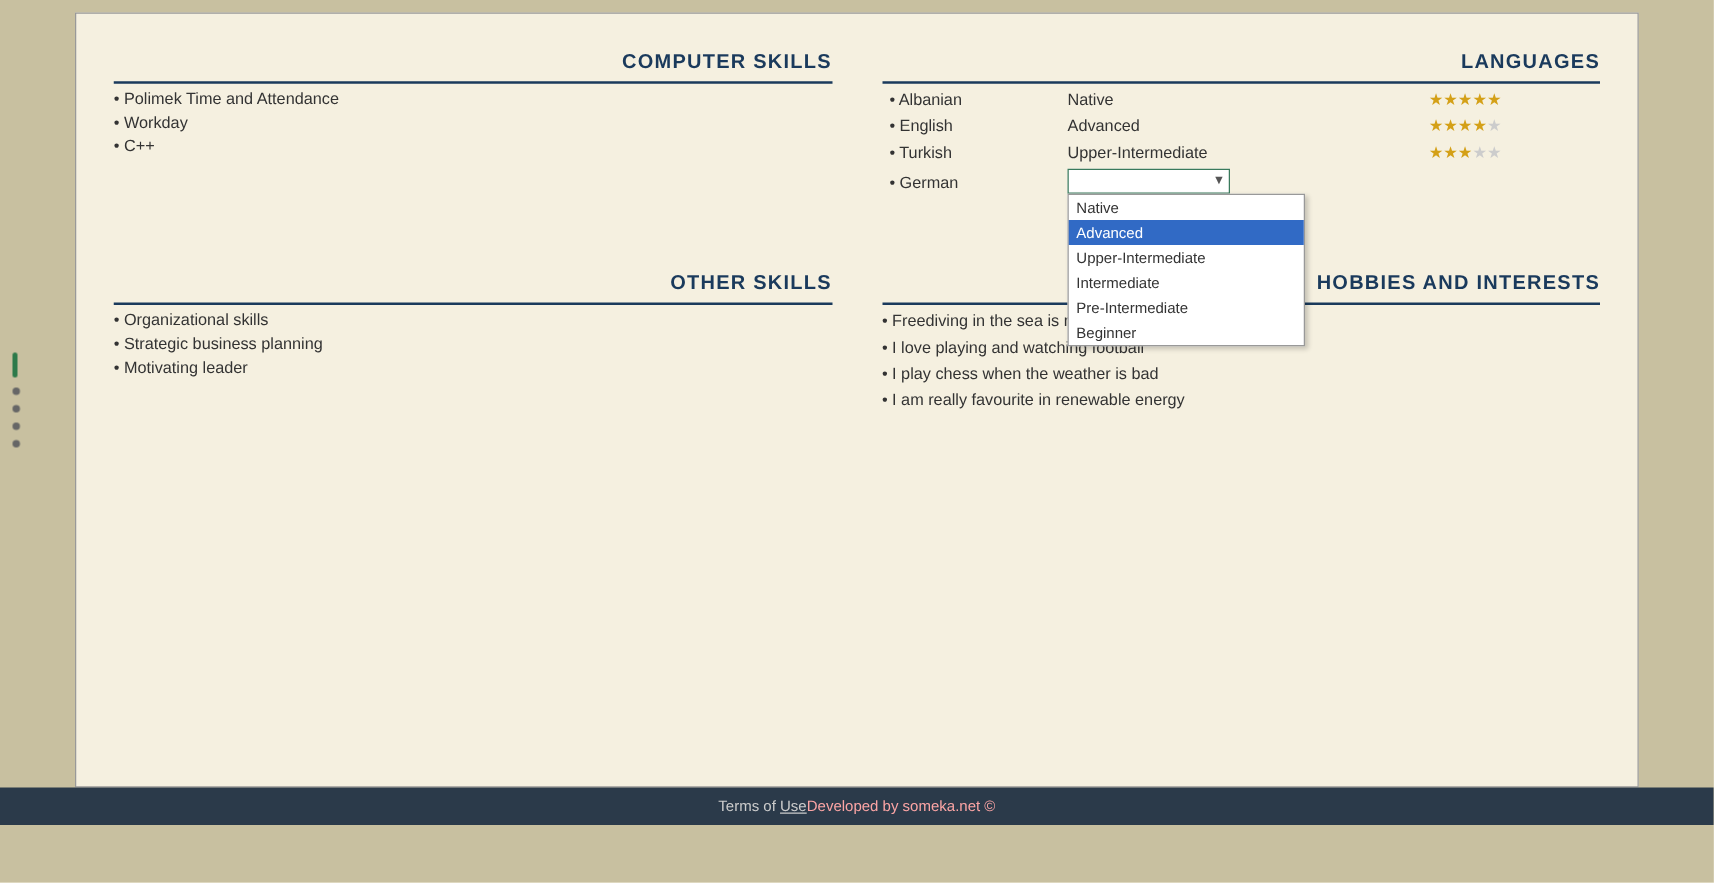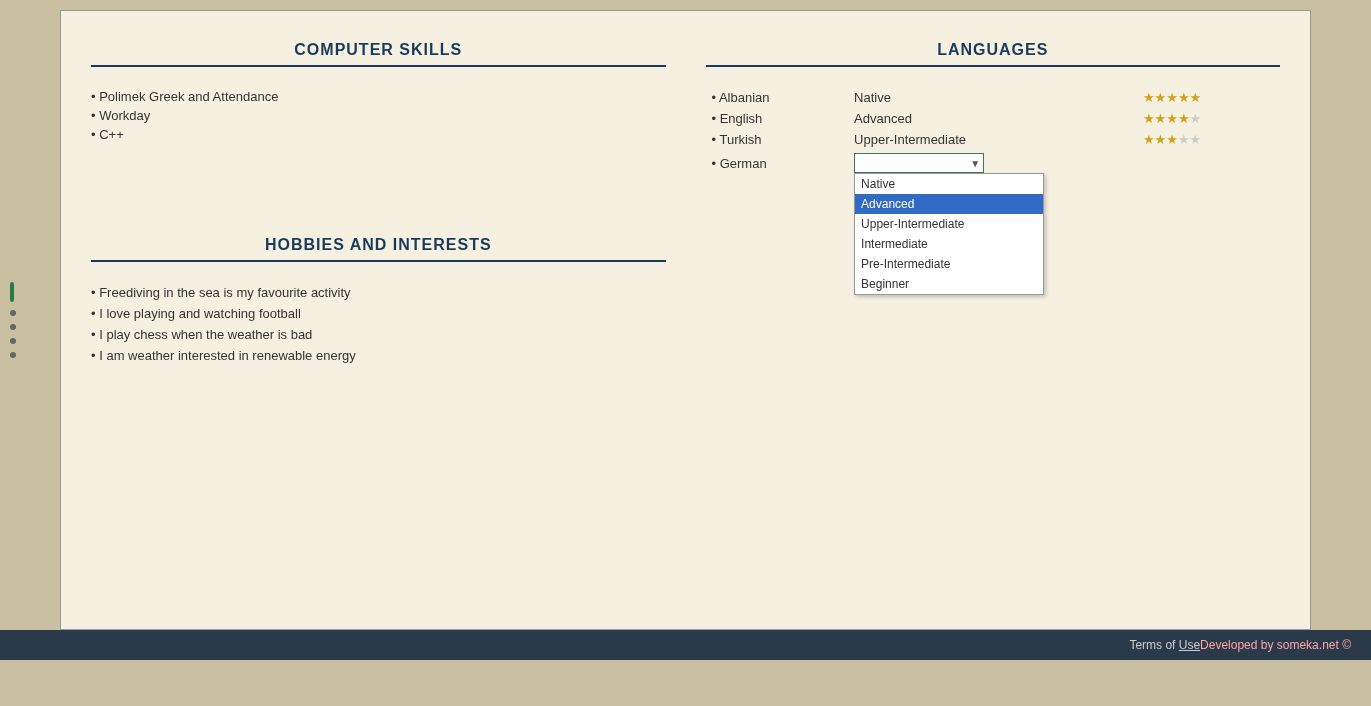--- a/index.html
+++ b/index.html
@@ -27,28 +27,28 @@
       display: grid;
       grid-template-columns: 1fr 1fr;
       gap: 0 40px;
     }
 
     .section {
       padding: 10px 0 20px 0;
     }
 
     .section-title {
-      text-align: center;
+      text-align: right;
       font-size: 16px;
       font-weight: bold;
       color: #1a3a5c;
       letter-spacing: 1px;
       border-bottom: 2px solid #1a3a5c;
       padding-bottom: 6px;
-      margin-bottom: 20px;
+      margin-bottom: 2px;
       text-transform: uppercase;
     }
 
     ul.skill-list {
       list-style: none;
       padding-left: 0;
     }
 
     ul.skill-list li {
       padding: 2px 0;
@@ -148,21 +148,21 @@
     }
 
     .hobbies-list li::before {
       content: "• ";
     }
 
     .footer {
       background: #2b3a4a;
       color: #ccc;
       display: flex;
-      justify-content: flex-end;
+      justify-content: center;
       align-items: center;
       padding: 8px 20px;
       font-size: 12px;
       margin-top: 0;
     }
 
     .footer a {
       color: #ccc;
       text-decoration: underline;
     }
@@ -205,21 +205,21 @@
   <div class="sidebar-dot"></div>
 </div>
 
 <div class="page-wrapper">
   <div class="main-card">
     <div class="two-col">
 
       <div class="section">
         <div class="section-title">COMPUTER SKILLS</div>
         <ul class="skill-list">
-          <li>Polimek Greek and Attendance</li>
+          <li>Polimek Time and Attendance</li>
           <li>Workday</li>
           <li>C++</li>
         </ul>
       </div>
 
       <div class="section">
         <div class="section-title">LANGUAGES</div>
         <table class="languages-table">
           <tbody>
 
@@ -259,28 +259,36 @@
                     <div class="option">Beginner</div>
                   </div>
                 </div>
               </td>
               <td></td>
             </tr>
           </tbody>
         </table>
       </div>
 
+      <div class="section" style="margin-top:30px;">
+        <div class="section-title">OTHER SKILLS</div>
+        <ul class="skill-list">
+          <li>Organizational skills</li>
+          <li>Strategic  business planning</li>
+          <li>Motivating leader</li>
+        </ul>
+      </div>
 
       <div class="section" style="margin-top:30px;">
         <div class="section-title">HOBBIES AND INTERESTS</div>
         <ul class="hobbies-list">
           <li>Freediving in the sea is my favourite activity</li>
           <li>I love playing and watching football</li>
           <li>I play chess when the weather is bad</li>
-          <li>I am weather interested in renewable energy</li>
+          <li>I am really favourite in renewable energy</li>
         </ul>
       </div>
 
     </div>
   </div>
 </div>
 
 <div class="footer">
   <div>
     <span>Terms of </span><a href="#">Use</a>

